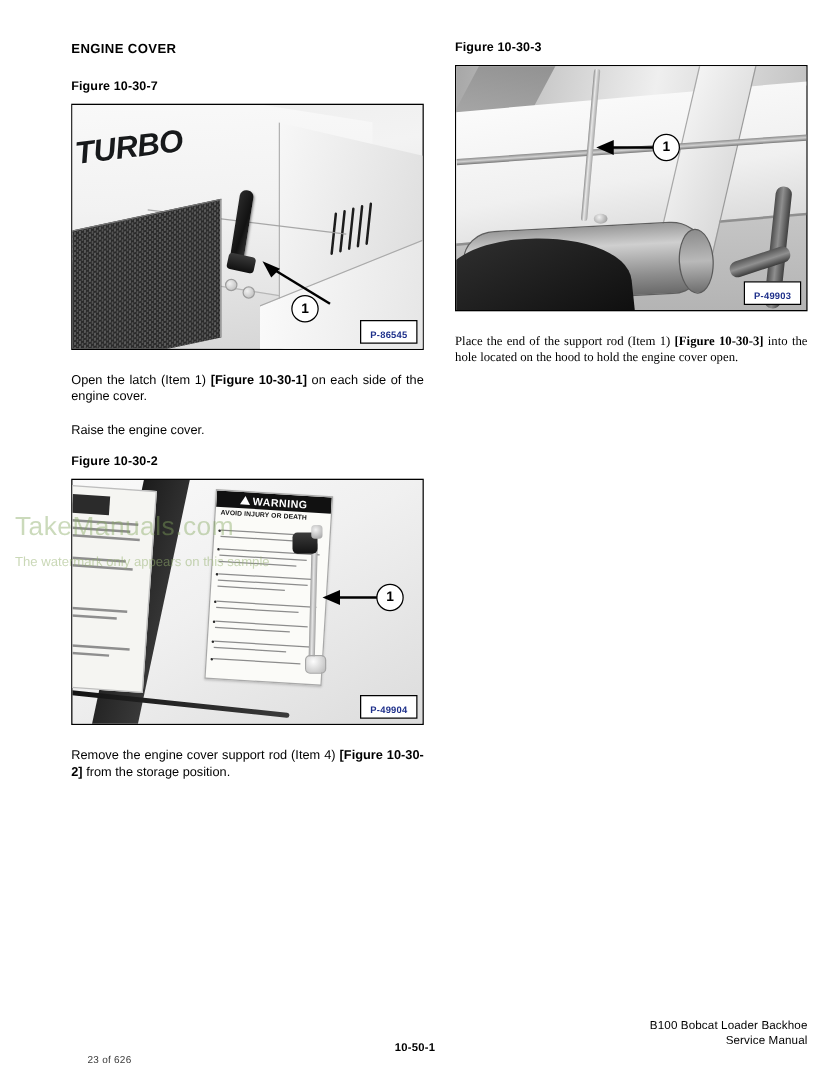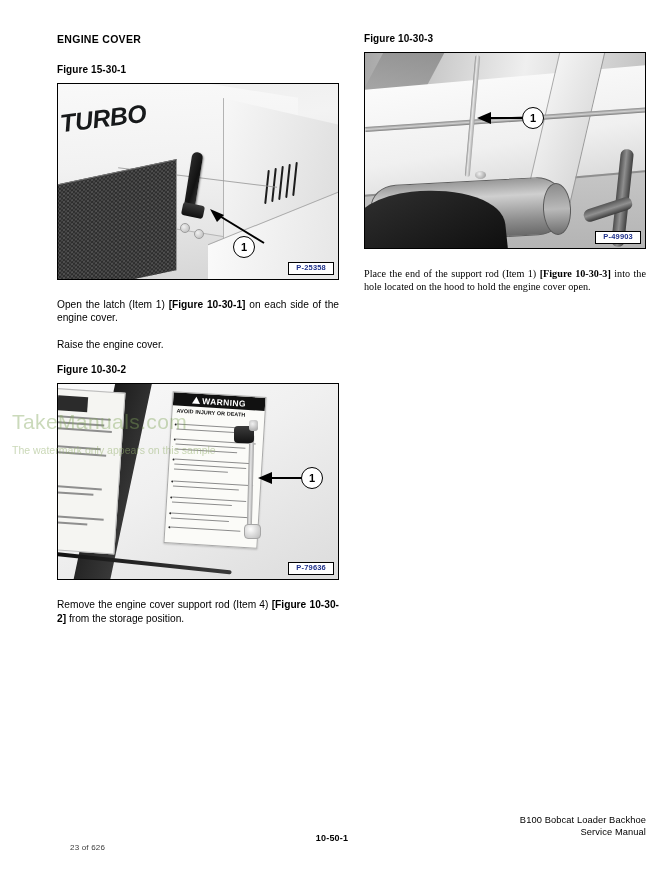--- a/index.html
+++ b/index.html
@@ -75,21 +75,21 @@
 
   .pcode {
     position: absolute;
     right: 4px;
     bottom: 4px;
     background: #ffffff;
     border: 1px solid #000000;
     font-size: 7.5px;
     font-weight: bold;
     color: #1d2f8a;
-    padding: 0 7px 2px 7px;
+    padding: 6px 7px 2px 7px;
     letter-spacing: 0.2px;
     line-height: 9px;
     z-index: 12;
   }
 
   
   .callout {
     position: absolute;
     width: 22px;
     height: 22px;
@@ -490,21 +490,21 @@
 </style>
 </head>
 <body>
 
 <div class="page">
 
   <div class="col-left">
 
     <h1 class="section-title">ENGINE COVER</h1>
 
-    <div class="figure-label">Figure 15-30-1</div>
+    <div class="figure-label">Figure 10-30-7</div>
 
     <div class="photo tall">
       <div class="p1-bg"></div>
       <div class="p1-hood"></div>
       <div class="p1-panel"></div>
       <div class="p1-vent" style="left:208px;top:86px;"></div>
       <div class="p1-vent" style="left:215px;top:84px;"></div>
       <div class="p1-vent" style="left:222px;top:82px;"></div>
       <div class="p1-vent" style="left:229px;top:80px;"></div>
       <div class="p1-vent" style="left:236px;top:78px;"></div>
@@ -518,21 +518,21 @@
       <div class="p1-bolt" style="left:136px;top:145px;"></div>
 
       <svg class="arrow-svg" style="left:150px;top:125px;" width="62" height="40">
         <line x1="56" y1="34" x2="10" y2="6" stroke="#000" stroke-width="2"></line>
         <polygon points="2,0 16,6 9,13" fill="#000"></polygon>
       </svg>
       <div class="callout" style="left:175px;top:152px;">
         <span>1</span>
       </div>
 
-      <div class="pcode">P-25358</div>
+      <div class="pcode">P-86545</div>
     </div>
 
     <p class="para" style="margin-top:18px;"><span>Open the latch (Item 1) </span><b>[Figure 10-30-1]</b><span> on each side of the engine cover.</span></p>
 
     <p class="para">Raise the engine cover.</p>
 
     <div class="figure-label" style="margin-top:13px;">Figure 10-30-2</div>
 
     <div class="photo tall2">
       <div class="p3-bg"></div>
@@ -588,21 +588,21 @@
       <div class="p3-btmline"></div>
 
       <svg class="arrow-svg" style="left:200px;top:87px;" width="48" height="14">
         <line x1="46" y1="7" x2="10" y2="7" stroke="#000" stroke-width="2"></line>
         <polygon points="0,7 14,1 14,13" fill="#000"></polygon>
       </svg>
       <div class="callout" style="left:243px;top:83px;">
         <span>1</span>
       </div>
 
-      <div class="pcode">P-79636</div>
+      <div class="pcode">P-49904</div>
     </div>
 
     <p class="para" style="margin-top:18px;"><span>Remove the engine cover support rod (Item 4) </span><b>[Figure 10-30-2]</b><span> from the storage position.</span></p>
   </div>
 
   <div class="col-right">
 
     <div class="figure-label">Figure 10-30-3</div>
 
     <div class="photo tall">

